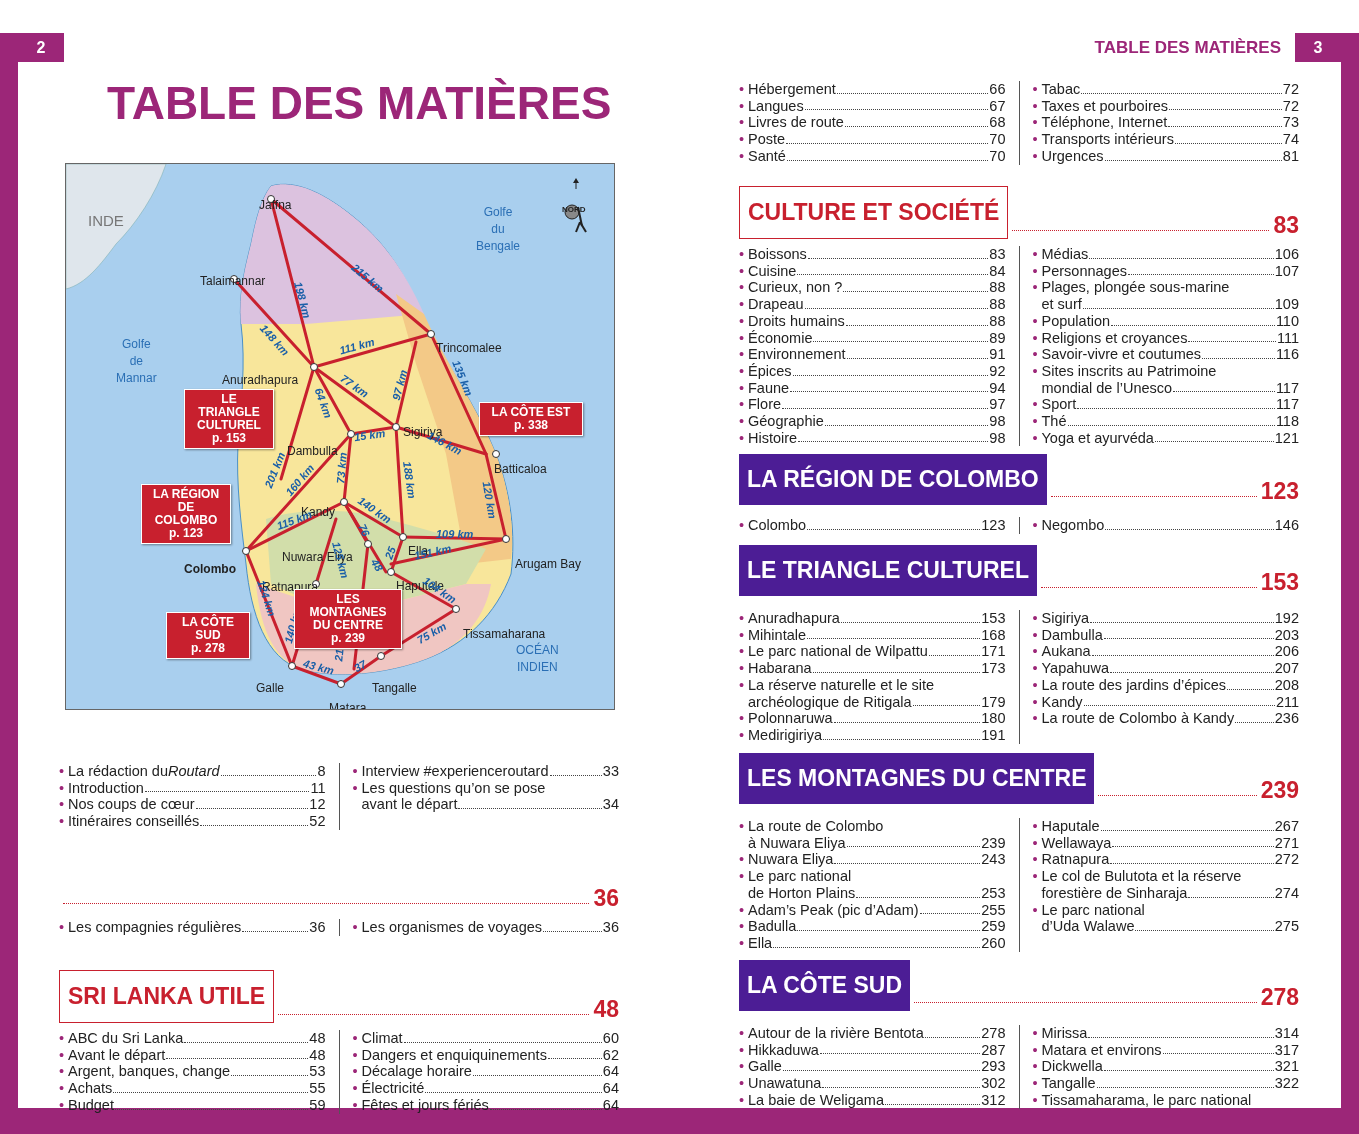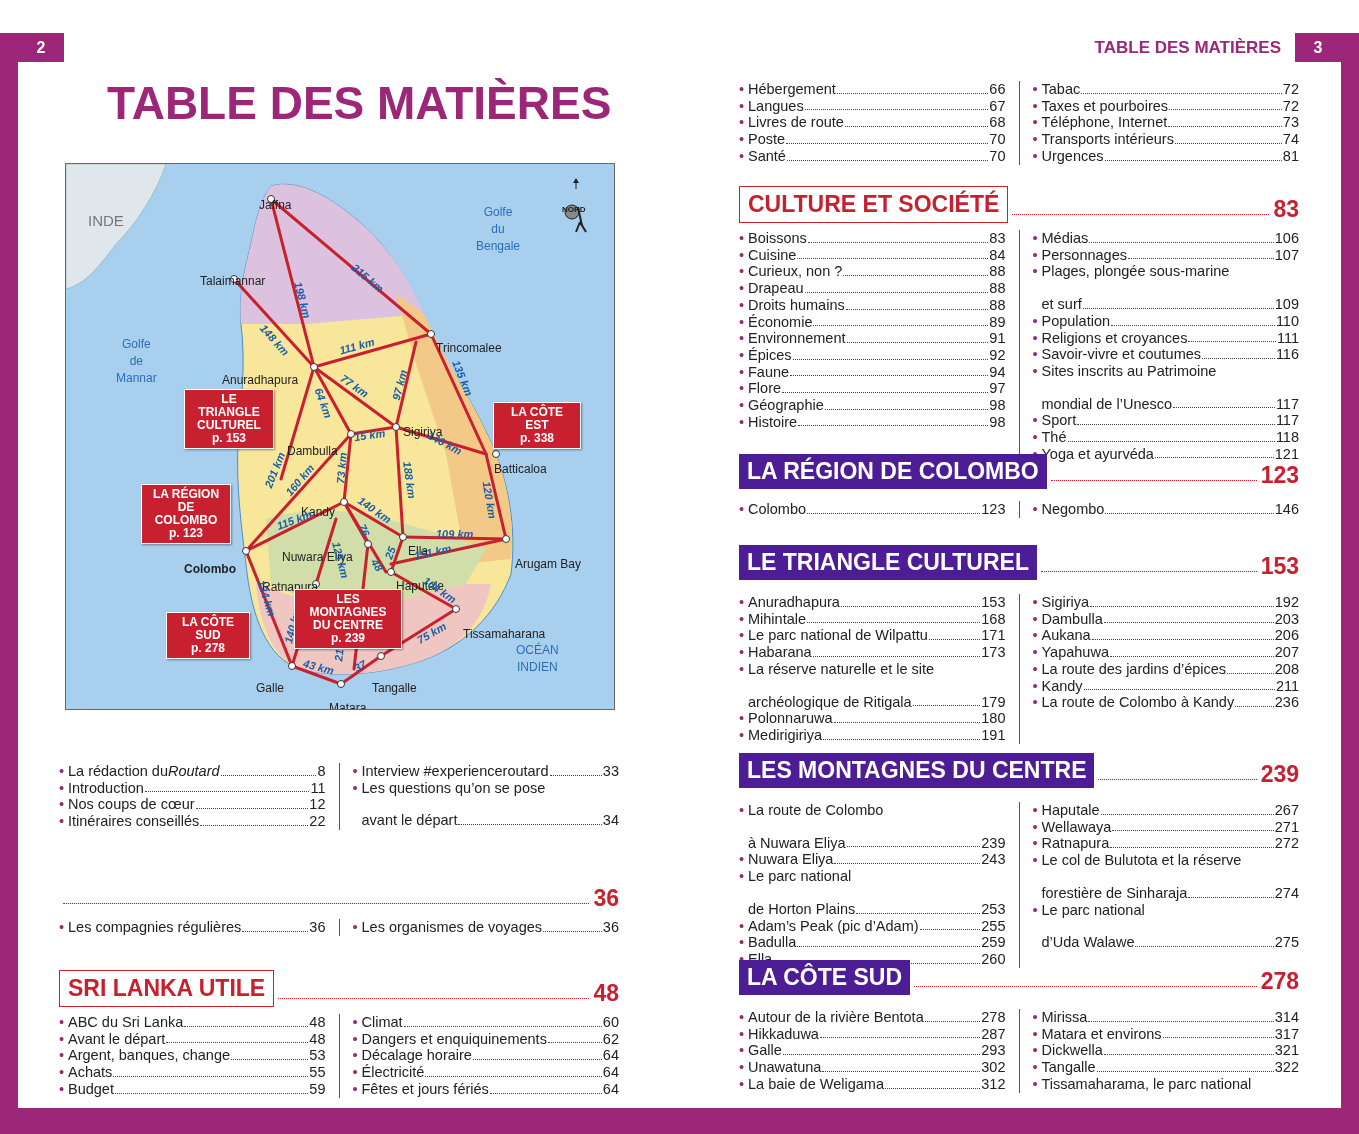--- a/index.html
+++ b/index.html
@@ -20,37 +20,37 @@
   .map { position: absolute; left: 65px; top: 163px; width: 550px; height: 547px; border: 1px solid #666; background: #a9cfee; overflow: hidden; }
   .map svg { position: absolute; left: 0; top: 0; }
   .map-label { position: absolute; font-size: 12px; color: #222; white-space: nowrap; margin-top: 16px; }
   .sea-label { position: absolute; font-size: 12px; color: #2a6fb5; text-align: center; line-height: 17px; }
   .region-box { position: absolute; background: #c8202e; color: #fff; font-weight: bold; font-size: 12px; text-align: center; line-height: 13px; padding: 3px 5px; border: 1px solid #fff; box-shadow: 1px 1px 2px rgba(0,0,0,0.4); }
   .dist { position: absolute; font-size: 11px; color: #1a5fa8; font-weight: bold; font-style: italic; white-space: nowrap; }
 
   
   .section { position: absolute; }
   .hdr { display: flex; align-items: flex-end; width: 100%; }
-  .hdr-box { font-weight: bold; font-size: 23px; padding: 4px 8px; white-space: nowrap; }
+  .hdr-box { font-weight: bold; font-size: 23px; padding: 12px 8px; white-space: nowrap; }
   .hdr-box.purple { background: #9c2678; color: #fff; }
   .hdr-box.outline { border: 1.5px solid #c8202e; color: #c8202e; background: #fff; }
   .hdr-box.solid { background: #4c1d95; color: #fff; }
   .hdr-dots { flex: 1; border-bottom: 1.5px dotted #c8202e; margin: 0 4px 8px 4px; }
   .hdr-page { color: #c8202e; font-weight: bold; font-size: 23px; }
 
   .cols { display: flex; margin-top: 7px; }
   .col { flex: 1; }
   .col.left { padding-right: 13px; border-right: 1px solid #555; }
   .col.right { padding-left: 13px; }
   .item { display: flex; font-size: 14.5px; line-height: 16.7px; color: #222; }
   .item .bullet { color: #9c2678; width: 9px; flex: none; }
   .item .text { white-space: nowrap; }
   .item .dots { flex: 1; border-bottom: 1px dotted #444; margin: 0 1px 4px 1px; min-width: 4px; }
   .item .page { flex: none; }
-  .item.cont { padding-left: 9px; margin-top: 16px; }
+  .item.cont { padding-left: 9px; }
 </style>
 </head>
 <body>
 
 <div class="frame-left"></div>
 <div class="frame-right"></div>
 <div class="frame-bottom"></div>
 <div class="pnum-left">2</div>
 <div class="pnum-right">3</div>
 <div class="running-head">TABLE DES MATIÈRES</div>
@@ -190,21 +190,21 @@
   <div class="dist" style="left:264px;top:482px;transform:rotate(-85deg);">217</div>
   <div class="dist" style="left:350px;top:463px;transform:rotate(-30deg);">75 km</div>
   <div class="dist" style="left:237px;top:497px;transform:rotate(15deg);">43 km</div>
   <div class="dist" style="left:288px;top:496px;transform:rotate(-30deg);">37</div>
 
   <div class="region-box" style="left:118px;top:225px;width:90px;">
     <div>LE TRIANGLE</div>
     <div>CULTUREL</div>
     <div>p. 153</div>
   </div>
-  <div class="region-box" style="left:413px;top:238px;width:88px;margin-left:14px;">
+  <div class="region-box" style="left:413px;top:238px;width:104px;">
     <div>LA CÔTE EST</div>
     <div>p. 338</div>
   </div>
   <div class="region-box" style="left:75px;top:320px;width:90px;">
     <div>LA RÉGION</div>
     <div>DE COLOMBO</div>
     <div>p. 123</div>
   </div>
   <div class="region-box" style="left:228px;top:425px;width:108px;">
     <div>LES MONTAGNES</div>
@@ -236,21 +236,21 @@
         <div class="item">
           <span class="bullet">•</span>
           <span class="text">Nos coups de cœur</span>
           <span class="dots"></span>
           <span class="page">12</span>
         </div>
         <div class="item">
           <span class="bullet">•</span>
           <span class="text">Itinéraires conseillés</span>
           <span class="dots"></span>
-          <span class="page">22</span>
+          <span class="page">52</span>
         </div>
       </div>
     <div class="col right">
         <div class="item">
           <span class="bullet">•</span>
           <span class="text">Interview #experienceroutard</span>
           <span class="dots"></span>
           <span class="page">33</span>
         </div>
         <div class="item">

